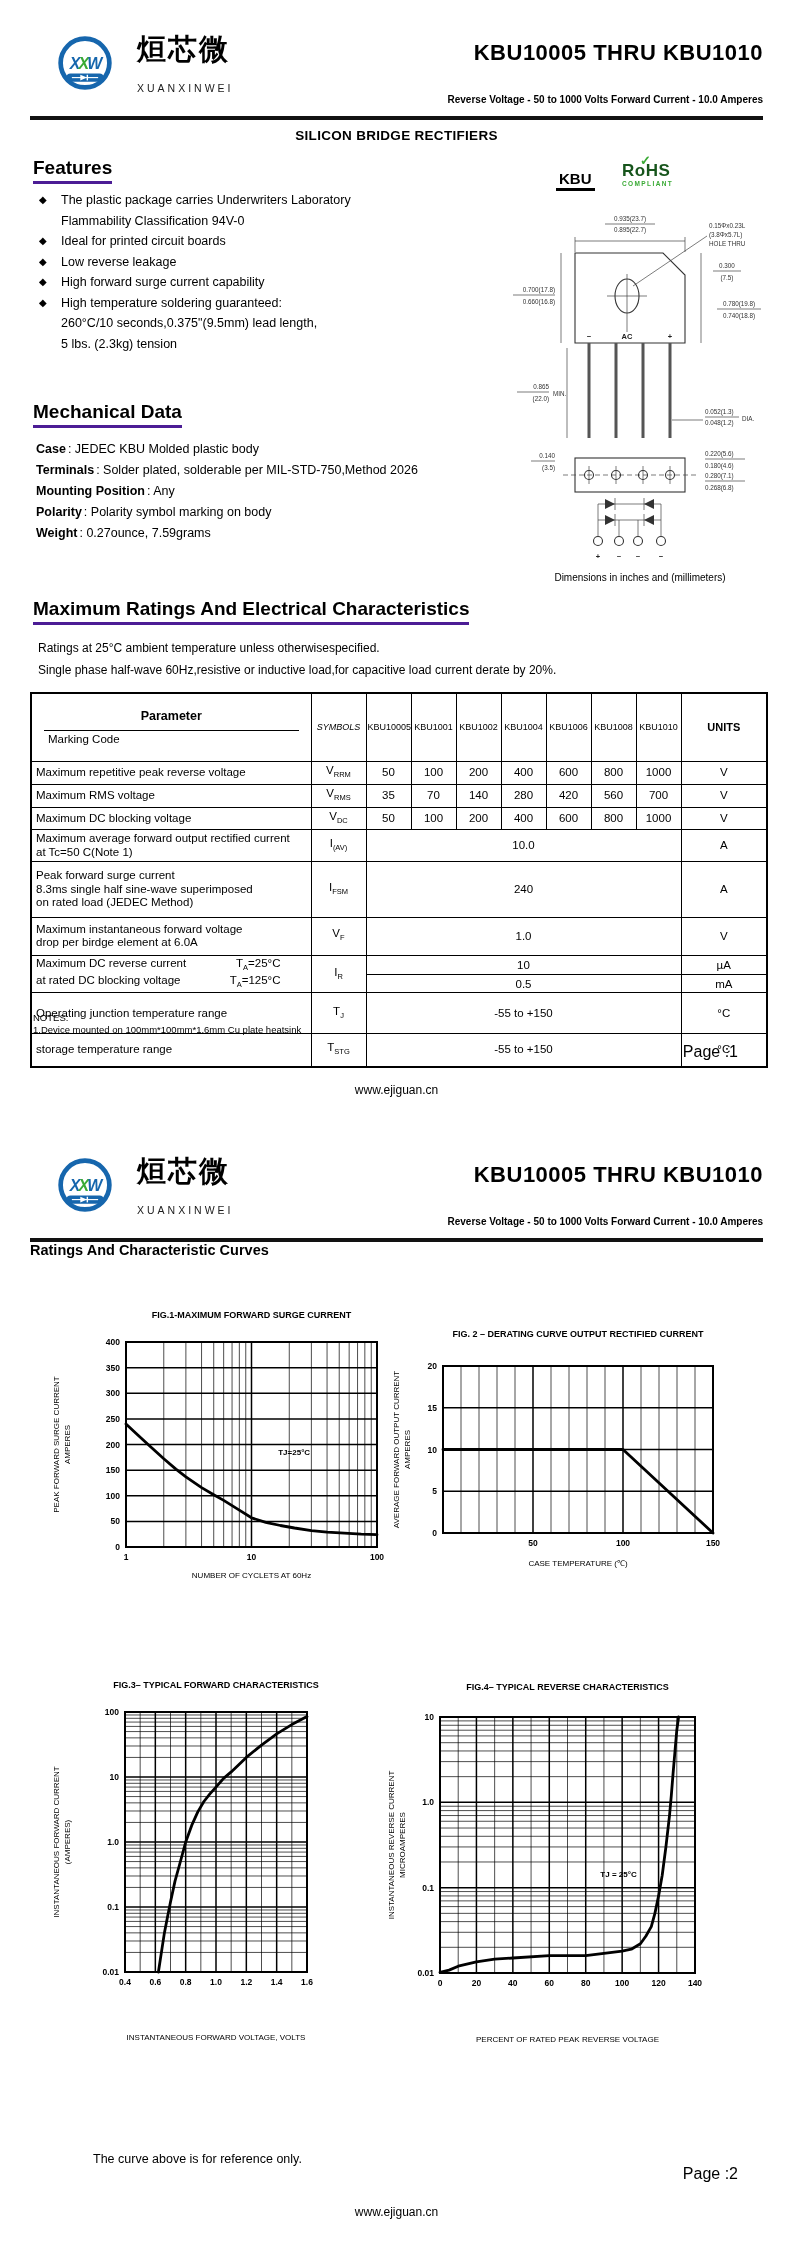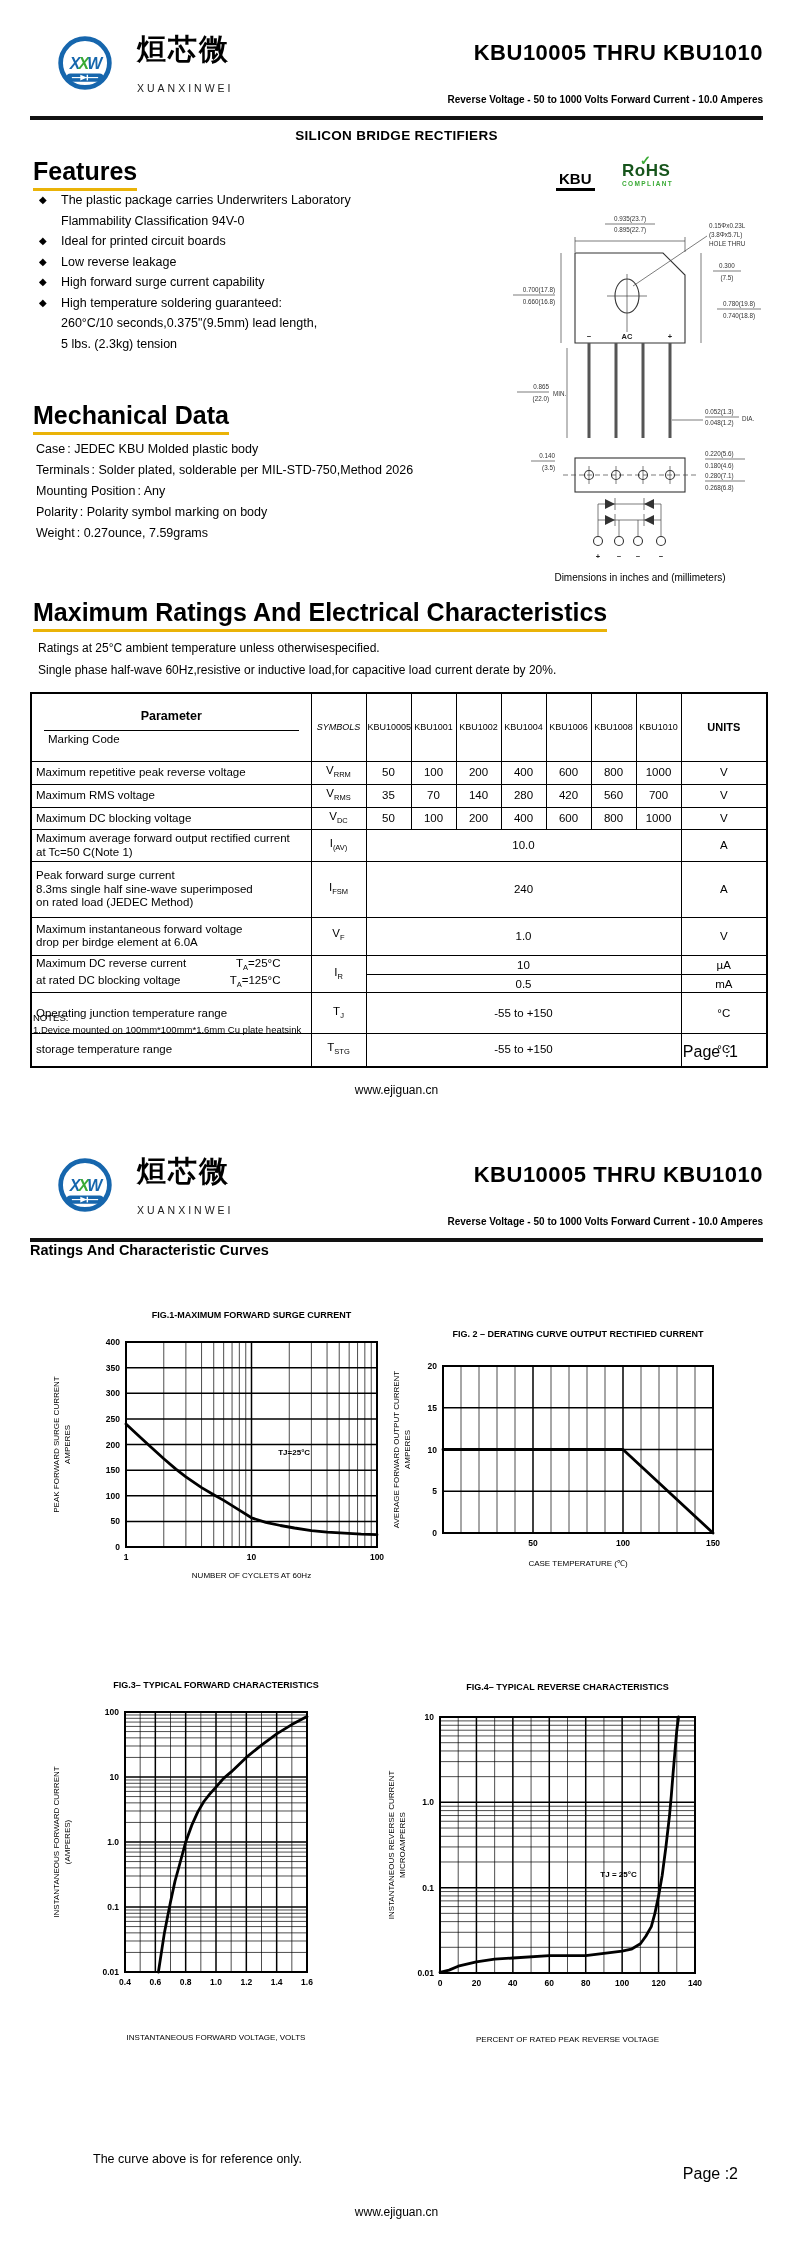--- a/index.html
+++ b/index.html
@@ -12,30 +12,30 @@
   .logo{position:absolute;left:0;top:4px;display:flex;align-items:center;gap:22px}
   .logo-mark{width:60px;height:60px;flex:0 0 auto}
   .logo-cn{font-size:29px;font-weight:bold;letter-spacing:2px;line-height:30px}
   .logo-en{font-size:10.5px;letter-spacing:3px;color:#1a1a1a;margin-top:18px}
   .hdr-right{position:absolute;right:0;top:10px;text-align:right}
   .hdr-title{font-size:22px;font-weight:bold;letter-spacing:.5px}
   .hdr-sub{font-size:10px;font-weight:bold;margin-top:28px}
   .rule{position:absolute;left:30px;top:116px;width:733px;height:4px;background:#121212}
 
   .doc-title{position:absolute;left:0;width:100%;top:128px;text-align:center;font-size:13.5px;font-weight:bold;letter-spacing:.3px}
-  .sec-h{position:absolute;font-size:25px;font-weight:bold;border-bottom:3px solid #eab308;padding-bottom:2px}
+  .sec-h{position:absolute;font-size:19px;font-weight:bold;border-bottom:3px solid #4c1d95;padding-bottom:2px}
 
   
   .feat-list{position:absolute;left:36px;top:190px;width:345px;font-size:12.5px;line-height:20.5px}
   .feat-line{position:relative;padding-left:25px}
   .feat-bullet{position:absolute;left:3px;top:0;font-size:10px}
 
   
   .mech{position:absolute;left:36px;top:439px;font-size:12.5px;line-height:21px;width:480px}
-  .mech b{font-weight:normal}
+  .mech b{font-weight:bold}
   .mech .v{margin-left:2px}
 
   
   .kbu-row{position:absolute;left:556px;top:170px}
   .kbu-label{font-size:15px;font-weight:bold;border-bottom:3px solid #000;padding:0 3px 1px}
   .rohs{position:absolute;left:66px;top:-8px;width:70px;text-align:left}
   .rohs-txt{font-size:17px;font-weight:bold;color:#17551c;letter-spacing:.5px;line-height:17px}
   .rohs-check{position:absolute;left:18px;top:-9px;color:#3aaa35;font-size:13px;font-weight:bold}
   .rohs-sub{font-size:6.5px;color:#3aaa35;letter-spacing:1.4px;font-weight:bold}
   .pkg-svg{position:absolute;left:455px;top:208px}

